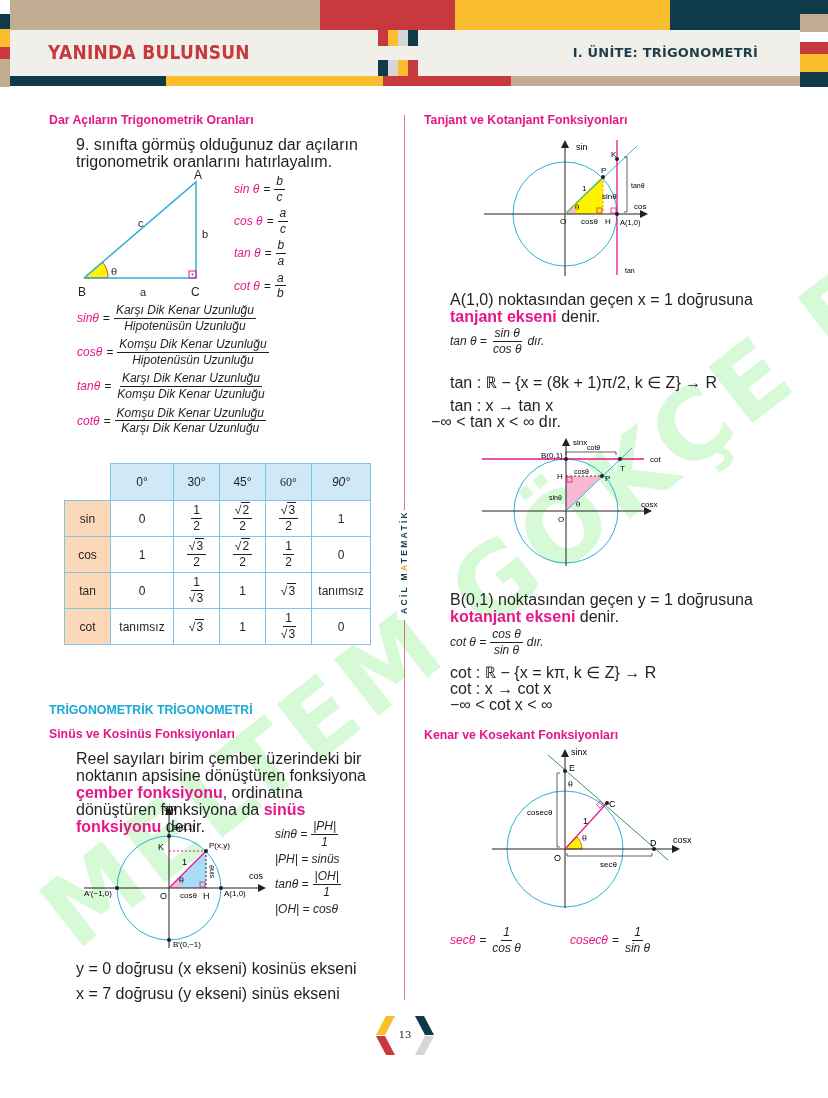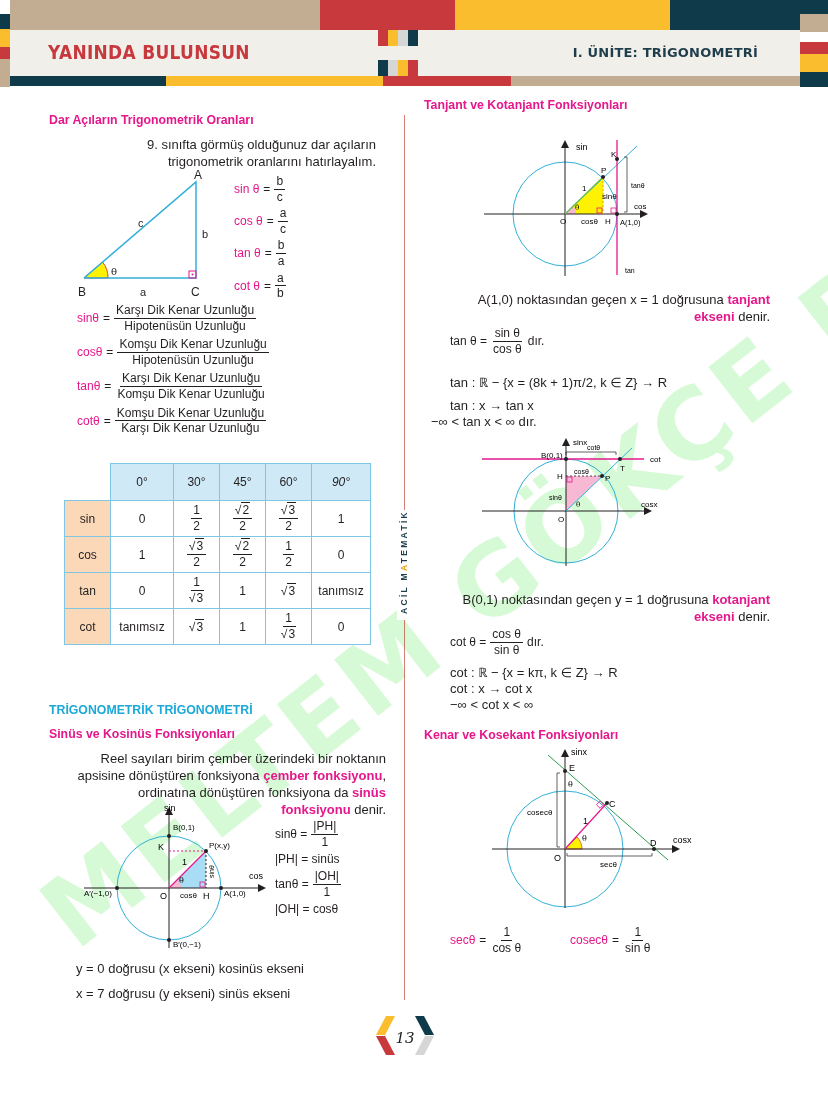--- a/index.html
+++ b/index.html
@@ -14,48 +14,48 @@
   .hdr-right-title { position: absolute; right: 70px; top: 45px; font-family: "DejaVu Sans", sans-serif; font-weight: bold; font-size: 13px; color: #1f3e4c; letter-spacing: 0.2px; }
 
   
   .divider { position: absolute; left: 404px; top: 115px; width: 1px; height: 885px; background: #c0392b; opacity: .65; }
   .side-badge { position: absolute; left: 397px; top: 510px; width: 16px; height: 110px; background: #fff; }
   .side-text { position: absolute; left: 352px; top: 557px; width: 104px; transform: rotate(-90deg); font-size: 8.5px; font-weight: bold; letter-spacing: 2.3px; color: #1f3e4c; text-align: center; }
   .side-text .a { color: #e8a01c; }
 
   .h-pink { color: #e5178b; font-weight: bold; font-size: 12.3px; }
   .h-cyan { color: #1aa9d9; font-weight: bold; font-size: 12.3px; }
-  .para { font-size: 13px; line-height: 17px; color: #231f20; text-align: right; }
+  .para { font-size: 16px; line-height: 17px; color: #231f20; }
   .pink { color: #e5178b; }
   .pinkb { color: #e5178b; font-weight: bold; }
   .abs { position: absolute; }
 
   
   .frac { display: inline-flex; flex-direction: column; align-items: center; vertical-align: middle; line-height: 1.05; }
   .frac .num { border-bottom: 1px solid #231f20; padding: 0 2px 1px; }
   .frac .den { padding: 1px 2px 0; }
-  .eqrow { display: flex; align-items: center; gap: 4px; font-size: 12px; }
+  .eqrow { display: flex; align-items: center; gap: 4px; font-size: 12px; font-style: italic; }
 
   
   table.trig { position: absolute; left: 64px; top: 463px; border-collapse: collapse; font-size: 12px; }
   table.trig td, table.trig th { border: 1px solid #7fc6e4; text-align: center; vertical-align: middle; font-weight: normal; }
   table.trig th { background: #cfe9f7; height: 37px; }
   table.trig th.corner { background: transparent; border-top: none; border-left: none; }
   table.trig td.rowh { background: #fbd9b8; width: 46px; }
   table.trig td { height: 36px; }
-  .c0 { width: 63px; } .c30 { width: 46px; } .c45 { width: 46px; } .c60 { width: 46px; } .c90 { width: 59px; font-style: italic; }
+  .c0 { width: 63px; } .c30 { width: 46px; } .c45 { width: 46px; } .c60 { width: 46px; font-family: Liberation Serif, serif; } .c90 { width: 59px; font-style: italic; }
   .sqrt { white-space: nowrap; }
   .sqrt .rad { border-top: 1px solid #231f20; padding: 0 1px; }
 
   
   .wm { position: absolute; left: 20px; top: 470px; width: 900px; font-family: "DejaVu Sans", sans-serif; font-weight: bold; font-size: 98px; letter-spacing: 6px; color: rgba(70, 230, 70, 0.22); transform: rotate(-38deg); transform-origin: 0 0; white-space: nowrap; pointer-events: none; top: 880px; }
 
   
   .pg { position: absolute; left: 376px; top: 1016px; width: 58px; height: 42px; }
-  .pg-num { position: absolute; left: 0; top: 13px; width: 58px; text-align: center; font-family: "DejaVu Serif", serif; font-size: 15px; color: #231f20; font-style: italic; }
+  .pg-num { position: absolute; left: 0; top: 13px; width: 58px; text-align: center; font-family: "DejaVu Serif", serif; font-size: 10px; color: #231f20; }
 </style>
 </head>
 <body>
 
 <div class="hdr">
   <div class="blk" style="left:10px;top:0;width:310px;height:32px;background:#c2ad92"></div>
   <div class="blk" style="left:320px;top:0;width:135px;height:32px;background:#c8393e"></div>
   <div class="blk" style="left:455px;top:0;width:215px;height:32px;background:#f9bd2e"></div>
   <div class="blk" style="left:670px;top:0;width:158px;height:32px;background:#0f3a4a"></div>
   <div class="blk" style="left:0;top:14px;width:10px;height:15px;background:#0f3a4a"></div>
@@ -302,21 +302,21 @@
         <span class="num">|OH|</span>
         <span class="den">1</span>
       </span>
     </div>
   <div class="eqrow">|OH| = cosθ</div>
 </div>
 
 <div class="abs para" style="left:76px;top:960px">y = 0 doğrusu (x ekseni) kosinüs ekseni</div>
 <div class="abs para" style="left:76px;top:985px">x = 7 doğrusu (y ekseni) sinüs ekseni</div>
 
-<div class="abs h-pink" style="left:424px;top:98px">Tanjant ve Kotanjant Fonksiyonları</div>
+<div class="abs h-pink" style="left:424px;top:113px">Tanjant ve Kotanjant Fonksiyonları</div>
 
 <svg class="abs" style="left:484px;top:140px" width="180" height="140">
   <defs>
       <marker id="ar2" markerWidth="8" markerHeight="8" refX="6" refY="4" orient="auto">
         <path d="M0,0 L8,4 L0,8 Z" fill="#231f20"></path>
       </marker>
     </defs>
   <circle cx="81" cy="74" r="52" fill="none" stroke="#30b0d8" stroke-width="1"></circle>
   <path d="M81,74 L119,74 L119,37 Z" fill="#fff200"></path>
   <path d="M81,74 L92,74 A11,11 0 0 0 89,66 Z" fill="#f6b8d2"></path>

